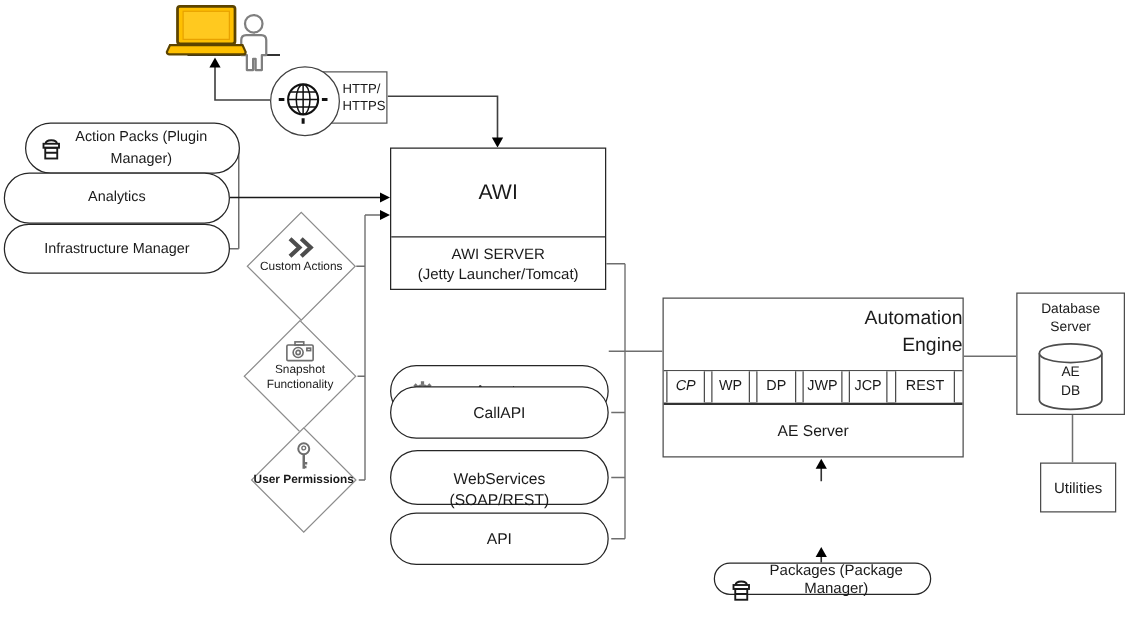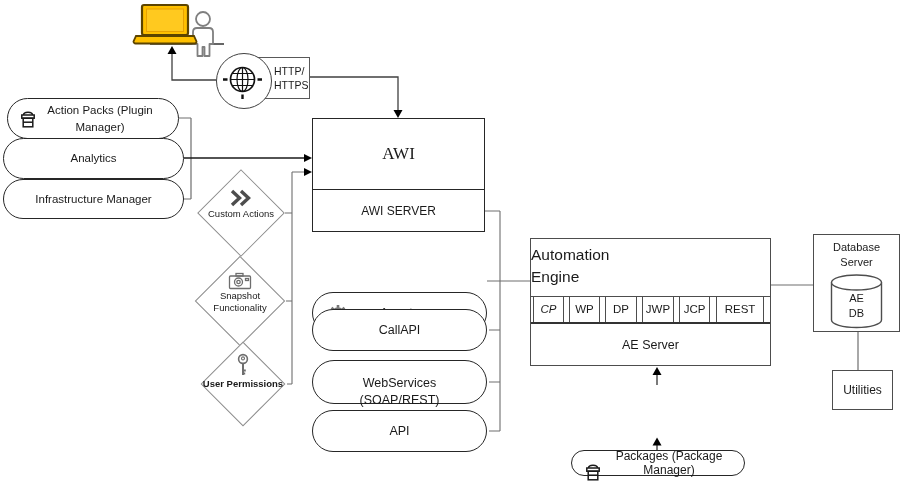--- a/index.html
+++ b/index.html
@@ -17,27 +17,27 @@
   .dcontent{position:absolute;z-index:2;display:flex;flex-direction:column;align-items:center;
             justify-content:flex-start;text-align:center;line-height:1.22;}
   .overlay{position:absolute;left:0;top:0;z-index:0;}
   .lbl-12{font-size:12.5px;}
   .lbl-11{font-size:11.5px;line-height:1.4;}
   .lbl-9{font-size:9.5px;}
   
   .awi{position:absolute;left:312px;top:118px;width:173px;height:114px;background:#fff;
        border:1.5px solid #262626;box-sizing:border-box;z-index:2;}
   .awi-title{position:absolute;left:0;right:0;top:0;height:71px;display:flex;align-items:center;
-             justify-content:center;font-size:17px;border-bottom:1.5px solid #262626;box-sizing:border-box;font-family:Liberation Serif, serif;}
+             justify-content:center;font-size:17px;border-bottom:1.5px solid #262626;box-sizing:border-box;}
   .awi-server{position:absolute;left:0;right:0;top:72px;bottom:0;display:flex;flex-direction:column;
               align-items:center;justify-content:center;font-size:12px;line-height:1.35;}
   
   .ae{position:absolute;left:530px;top:238px;width:241px;height:128px;background:#fff;
       border:1.2px solid #4d4d4d;box-sizing:border-box;z-index:2;}
-  .ae-title{position:absolute;left:0;right:0;top:5px;text-align:left;font-size:15.5px;line-height:1.45;}
+  .ae-title{position:absolute;left:0;right:0;top:5px;text-align:right;font-size:15.5px;line-height:1.45;}
   .ae-row{position:absolute;left:0;right:0;top:57px;height:28px;border-top:1px solid #4d4d4d;
           border-bottom:2px solid #333;box-sizing:border-box;}
   .ae-p{position:absolute;top:0;bottom:0;border-left:1.2px solid #4d4d4d;border-right:1.2px solid #4d4d4d;
         box-sizing:border-box;text-align:center;font-size:11.5px;line-height:24px;background:#fff;}
   .ae-server{position:absolute;left:0;right:0;top:85px;bottom:0;display:flex;align-items:center;
              justify-content:center;font-size:12.5px;}
   
   .admin{position:absolute;left:632px;top:385px;width:61px;height:53px;background:#fff;
          border:1.2px solid #4d4d4d;box-sizing:border-box;text-align:center;z-index:2;}
   .admin-base{position:absolute;left:0;right:0;bottom:0;height:9px;border-top:1.2px solid #4d4d4d;}
@@ -108,21 +108,21 @@
     </svg>
   </div>
 
   <div class="box" style="left:257px;top:57px;width:53px;height:42px;border-color:#595959;">
     <div class="abs center-col" style="left:16px;right:0;top:0;bottom:0;font-size:10.5px;line-height:1.35;">
       <div>HTTP/</div>
       <div>HTTPS</div>
     </div>
   </div>
 
-  <div class="stadium lbl-11" style="left:7px;top:98px;width:172px;height:41px;padding:0 14px 0 28px;">
+  <div class="stadium lbl-11" style="left:20px;top:98px;width:172px;height:41px;padding:0 14px 0 28px;">
     <svg class="icon-abs" style="left:10px;top:9px;" width="20" height="23">
       <g stroke="#1a1a1a" fill="none" stroke-width="1.5">
         <path d="M5.5,7 C5.5,3.2 14.5,3.2 14.5,7"></path>
         <rect x="3.8" y="7" width="12.4" height="3.2"></rect>
         <rect x="5.2" y="10.2" width="9.6" height="8.6"></rect>
         <path d="M5.2,14.2 H14.8"></path>
       </g>
     </svg>
     <span>Action Packs (Plugin Manager)</span>
   </div>
@@ -167,20 +167,21 @@
         <path d="M7,10.4 V22 M7,17.5 h2.8 M7,20.5 h2.2" stroke-width="2"></path>
       </g>
     </svg>
     <span class="lbl-9">User Permissions</span>
   </div>
 
   <div class="awi">
     <div class="awi-title">AWI</div>
     <div class="awi-server">
       <div>AWI SERVER</div>
+      <div>(Jetty Launcher/Tomcat)</div>
     </div>
   </div>
 
   <div class="stadium lbl-12" style="left:312px;top:260px;width:175px;height:42px;margin-top:32px;">
     <svg class="icon-abs" style="left:14px;top:10px;" width="22" height="22">
       <g stroke="#757575" fill="none">
         <circle cx="11" cy="11" r="5.8" stroke-width="1.8"></circle>
         <circle cx="11" cy="11" r="2.2" stroke-width="1.3"></circle>
         <g stroke-width="2.6">
           <path d="M17.3,11 H20 M11,17.3 V20 M4.7,11 H2 M11,4.7 V2"></path>

